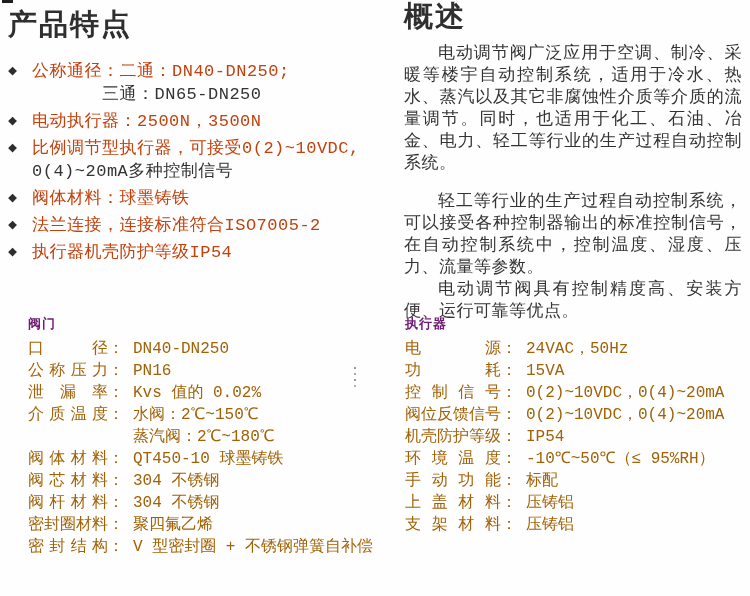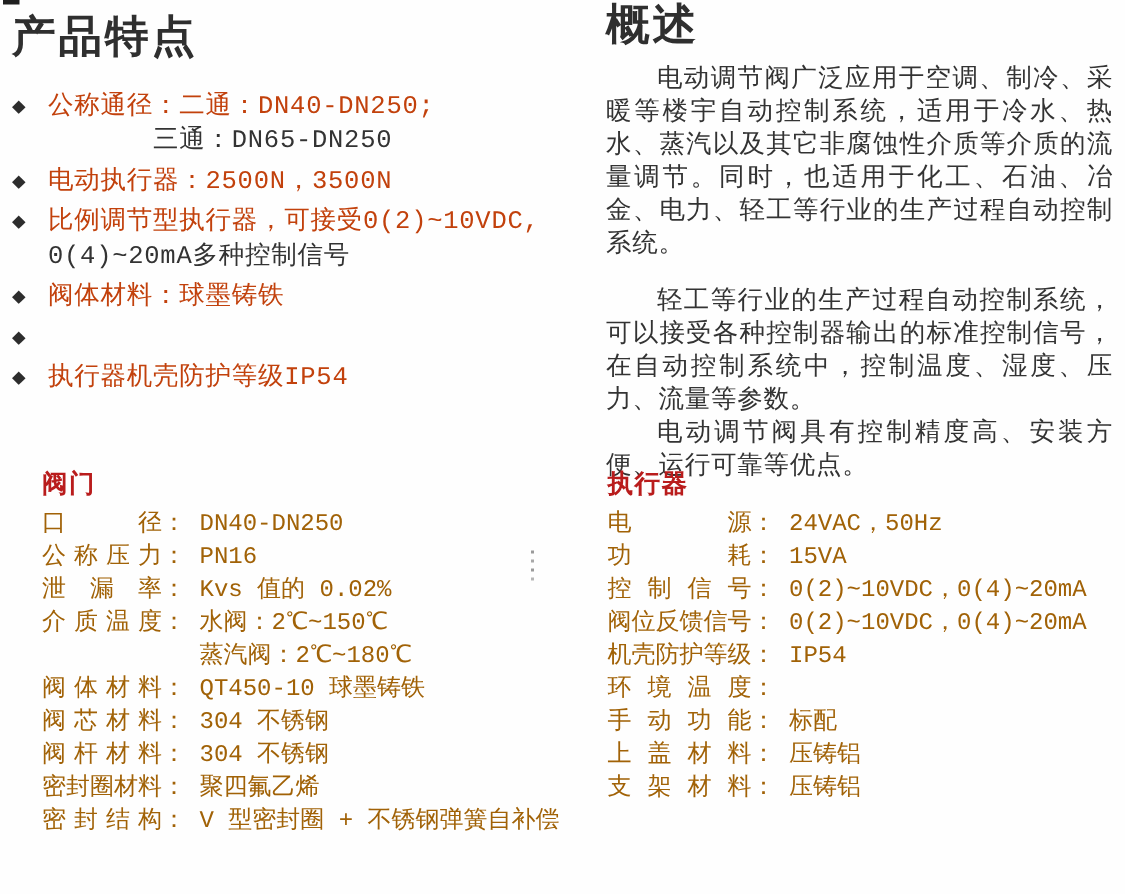--- a/index.html
+++ b/index.html
@@ -52,21 +52,21 @@
   .overview-p.p2 { margin-top: 16px; }
   .overview-p.p3 { margin-top: 0; }
   
   .specs { position: relative; }
   .specs h1.sec-title { margin: 8px 0 0 25px; line-height: 36px; }
   .spec-cols { display: flex; margin-top: 14px; }
   .spec-col { width: 375px; }
   .spec-col.valve    { padding-left: 28px; }
   .spec-col.actuator { padding-left: 30px; }
   h2.spec-subtitle {
-    font-size: 17px; font-weight: bold; color: #b91c1c;
+    font-size: 13px; font-weight: bold; color: #701a75;
     line-height: 22px; letter-spacing: 1px;
   }
   .spec-rows { margin-top: 2px; }
   .spec-row { display: flex; font-size: 16px; line-height: 22px; color: #a16207; }
   .spec-label {
     display: inline-block; flex: 0 0 auto;
     text-align: justify; text-align-last: justify;
   }
   .valve    .spec-label { width: 80px; }
   .actuator .spec-label { width: 96px; }
@@ -115,20 +115,24 @@
           <li class="feature-item">
             <span class="diamond">◆</span>
             <div class="ft">
               <div class="feature-text">阀体材料：球墨铸铁</div>
 
             </div>
           </li>
 
           <li class="feature-item">
             <span class="diamond">◆</span>
+            <div class="ft">
+              <div class="feature-text">法兰连接，连接标准符合ISO7005-2</div>
+
+            </div>
           </li>
 
           <li class="feature-item">
             <span class="diamond">◆</span>
             <div class="ft">
               <div class="feature-text">执行器机壳防护等级IP54</div>
 
             </div>
           </li>
         </ul>
@@ -279,20 +283,24 @@
               <span class="spec-colon">：</span>
               <div class="spec-vals">
                 <div class="spec-val">IP54</div>
 
               </div>
             </div>
 
             <div class="spec-row">
               <span class="spec-label">环境温度</span>
               <span class="spec-colon">：</span>
+              <div class="spec-vals">
+                <div class="spec-val">-10℃~50℃（≤ 95%RH）</div>
+
+              </div>
             </div>
 
             <div class="spec-row">
               <span class="spec-label">手动功能</span>
               <span class="spec-colon">：</span>
               <div class="spec-vals">
                 <div class="spec-val">标配</div>
 
               </div>
             </div>

